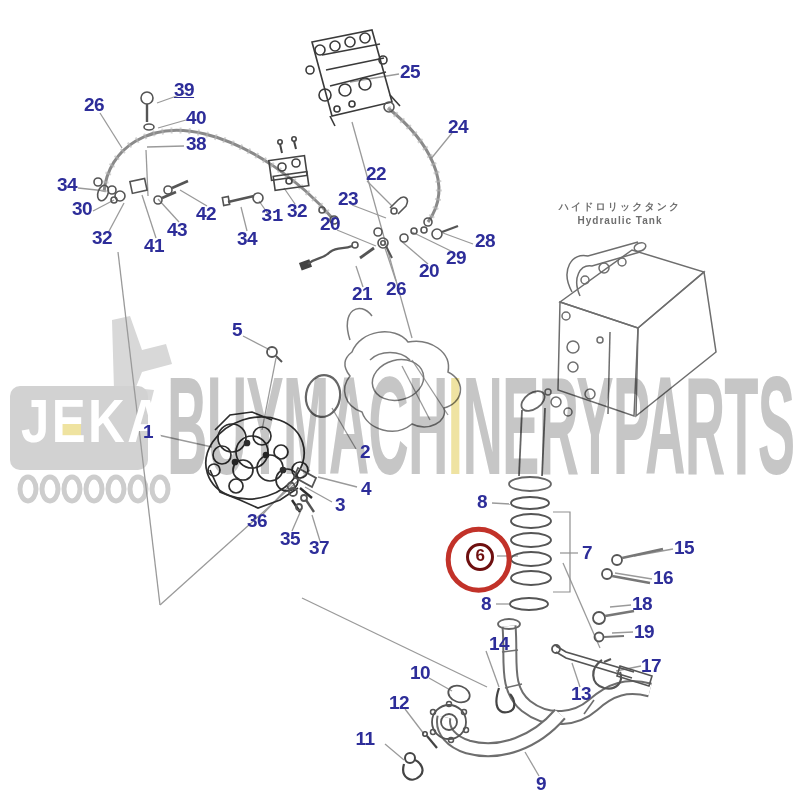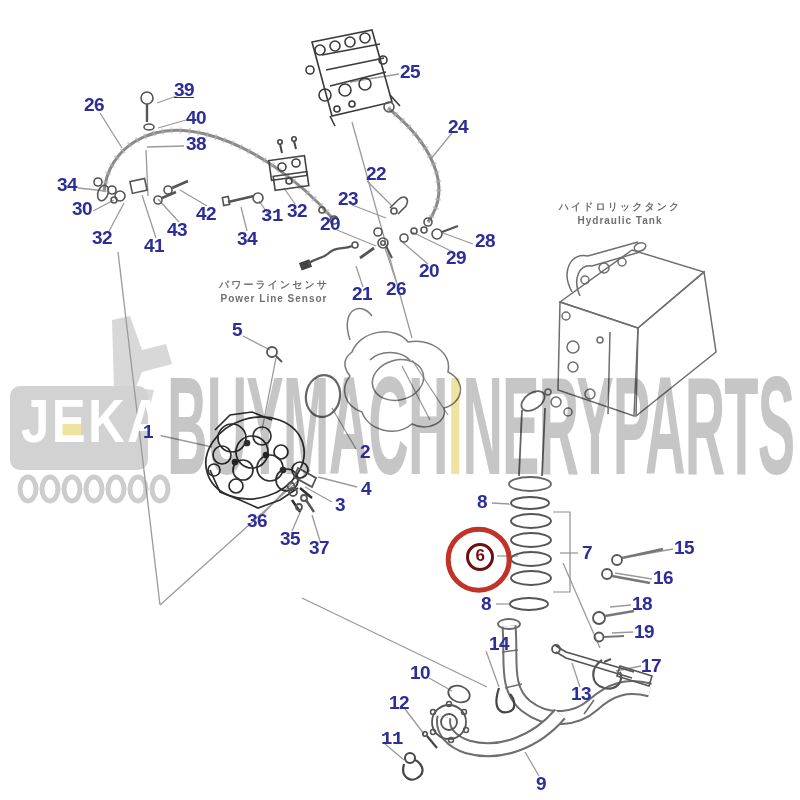--- a/index.html
+++ b/index.html
@@ -329,24 +329,20 @@
   </svg>
 
   <div class="watermark"><span>BUYMACH</span><span class="hi">I</span><span>NERYPARTS</span></div>
 
   <div class="logo-text">JEKA</div>
 
   <div class="sec-label" style="left:620px;top:200px">
     <div class="jp">ハイドロリックタンク</div>
     <div class="en">Hydraulic Tank</div>
   </div>
-  <div class="sec-label" style="left:274px;top:278px">
-    <div class="jp">パワーラインセンサ</div>
-    <div class="en">Power Line Sensor</div>
-  </div>
 
   <div id="callouts">
       <div class="callout" style="left: 184px; top: 90px; text-decoration: underline;">39</div>
       <div class="callout" style="left: 196px; top: 118px; text-align: center;">40</div>
       <div class="callout" style="left: 196px; top: 144px;">38</div>
       <div class="callout" style="left: 94px; top: 105px;">26</div>
       <div class="callout" style="left: 67px; top: 185px;">34</div>
       <div class="callout" style="left: 82px; top: 209px;">30</div>
       <div class="callout" style="left: 102px; top: 238px;">32</div>
       <div class="callout" style="left: 154px; top: 246px;">41</div>
@@ -377,19 +373,19 @@
       <div class="callout highlighted" style="left: 480px; top: 557px;"><span class="big-ring"></span><span class="hi-num">6</span></div>
       <div class="callout" style="left: 587px; top: 553px;">7</div>
       <div class="callout" style="left: 684px; top: 548px;">15</div>
       <div class="callout" style="left: 663px; top: 578px;">16</div>
       <div class="callout" style="left: 642px; top: 604px;">18</div>
       <div class="callout" style="left: 644px; top: 632px;">19</div>
       <div class="callout" style="left: 486px; top: 604px;">8</div>
       <div class="callout" style="left: 483px; top: 644px; margin-left: 16px;">14</div>
       <div class="callout" style="left: 420px; top: 673px;">10</div>
       <div class="callout" style="left: 399px; top: 703px;">12</div>
-      <div class="callout" style="left: 392px; top: 739px; font-family: Liberation Mono, monospace;">11</div>
+      <div class="callout" style="left: 365px; top: 739px;">11</div>
       <div class="callout" style="left: 581px; top: 694px;">13</div>
       <div class="callout" style="left: 651px; top: 666px;">17</div>
       <div class="callout" style="left: 541px; top: 784px;">9</div>
     </div>
 
 </div>
 
 </body></html>

